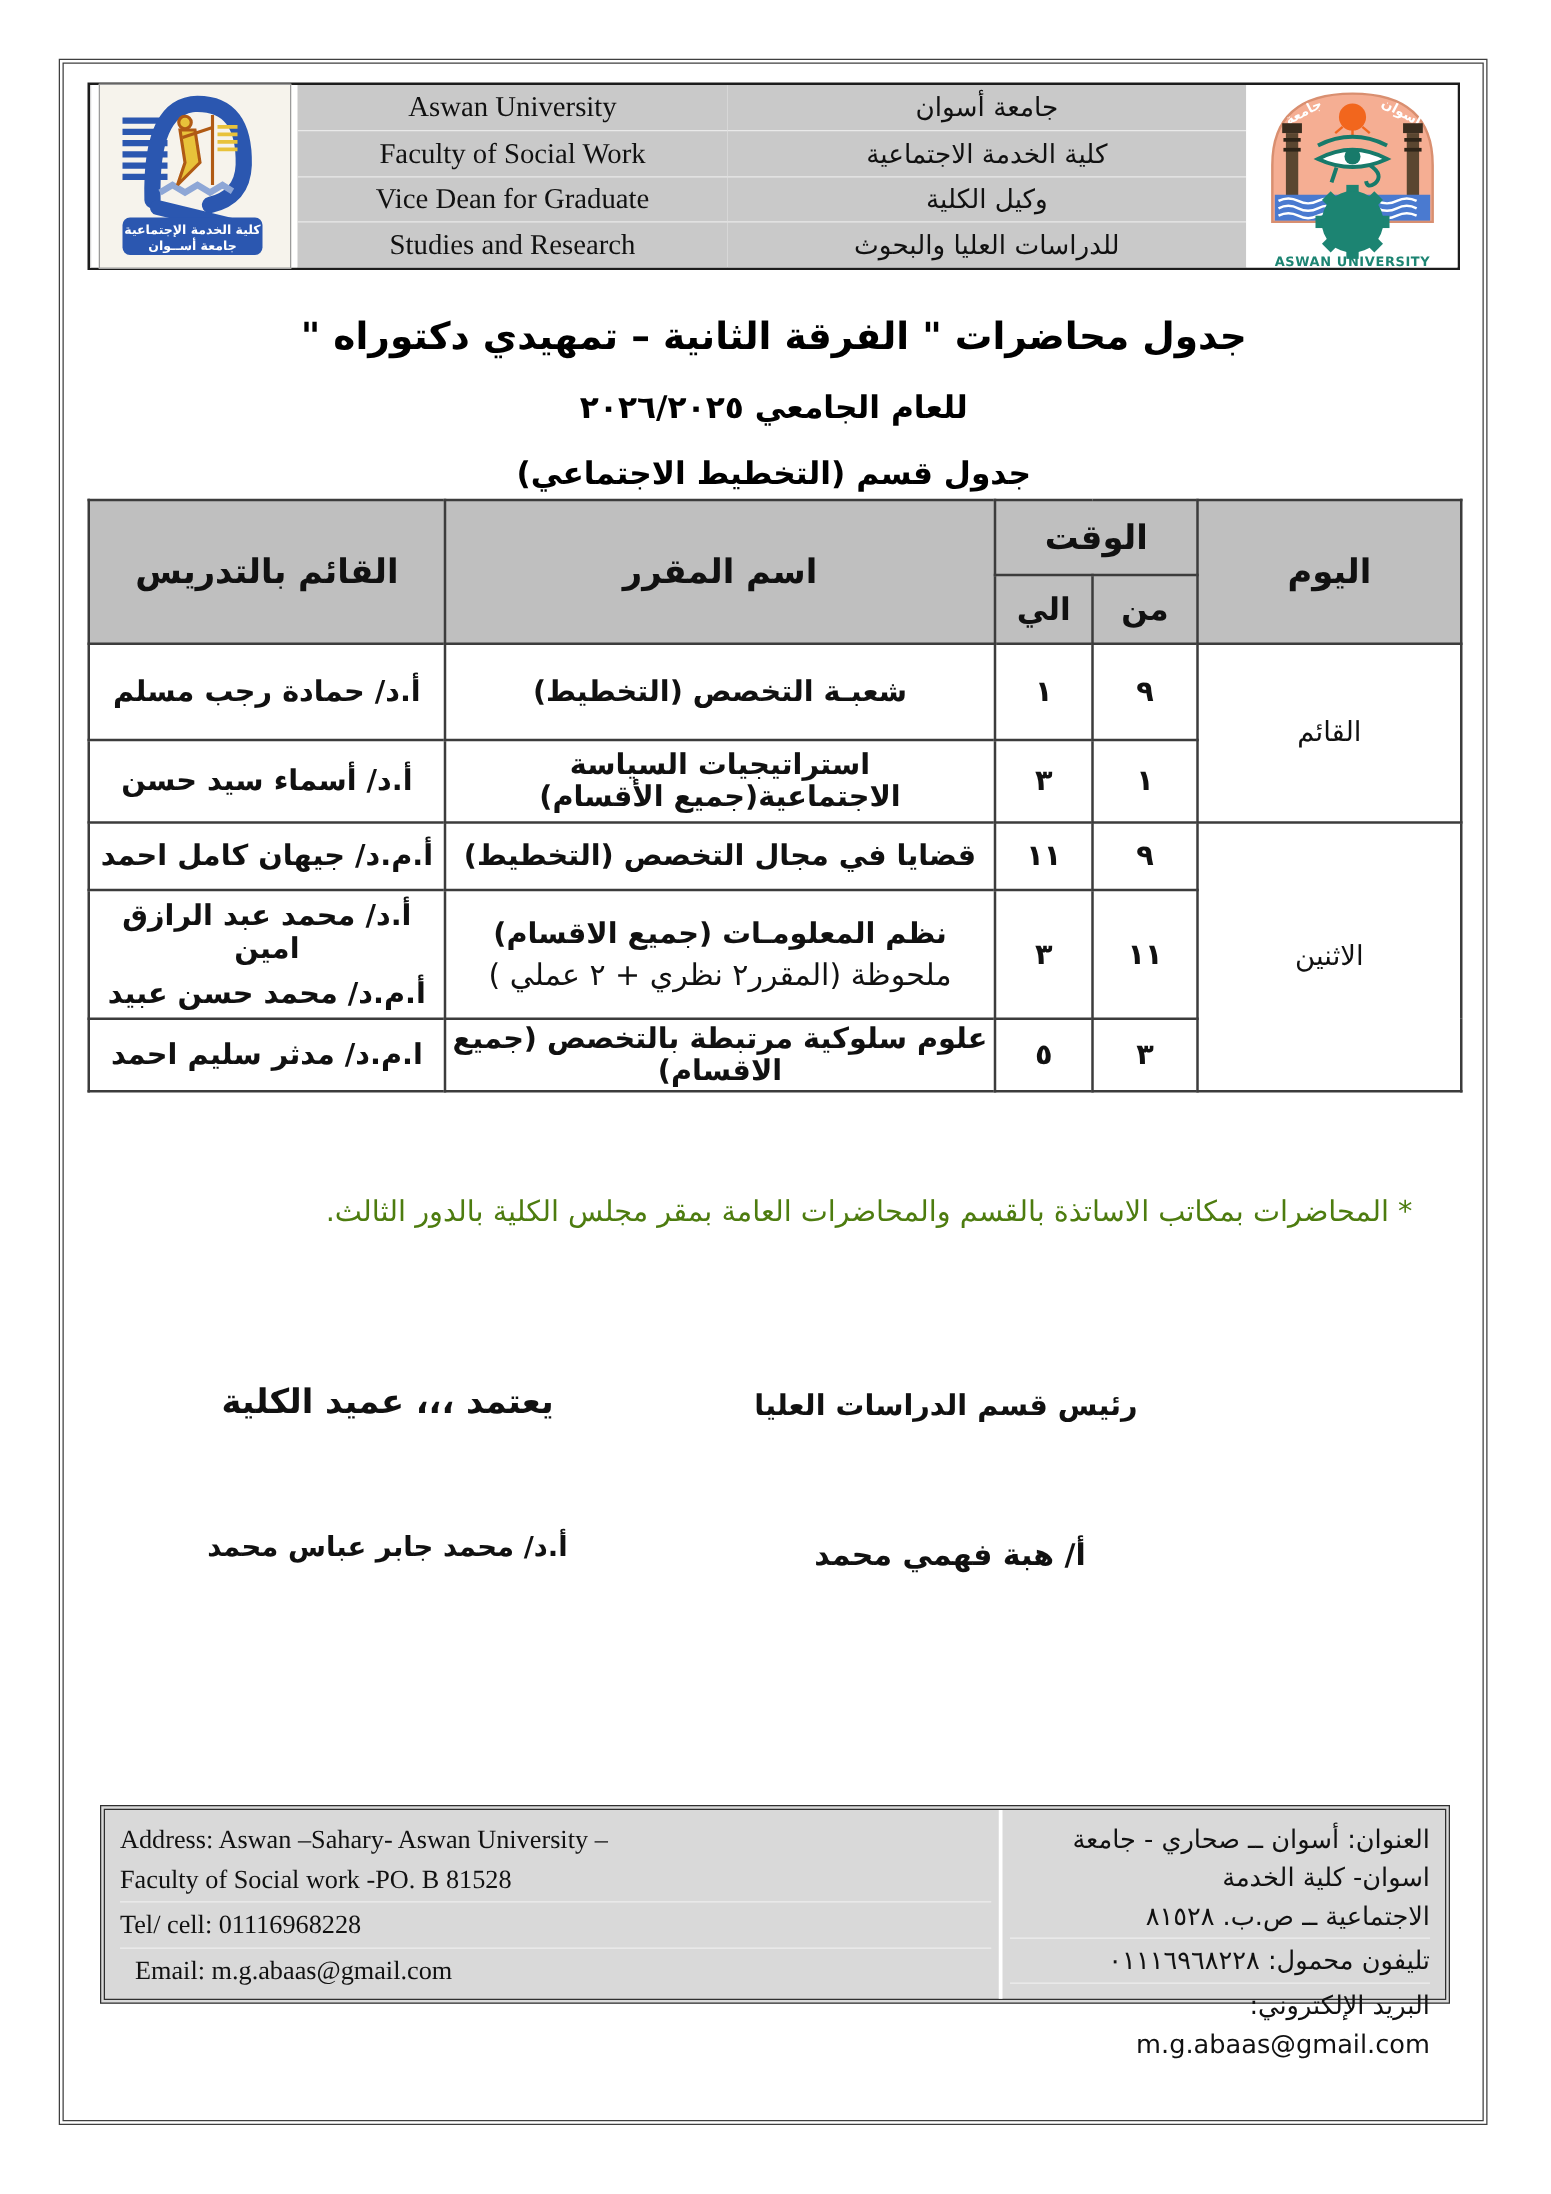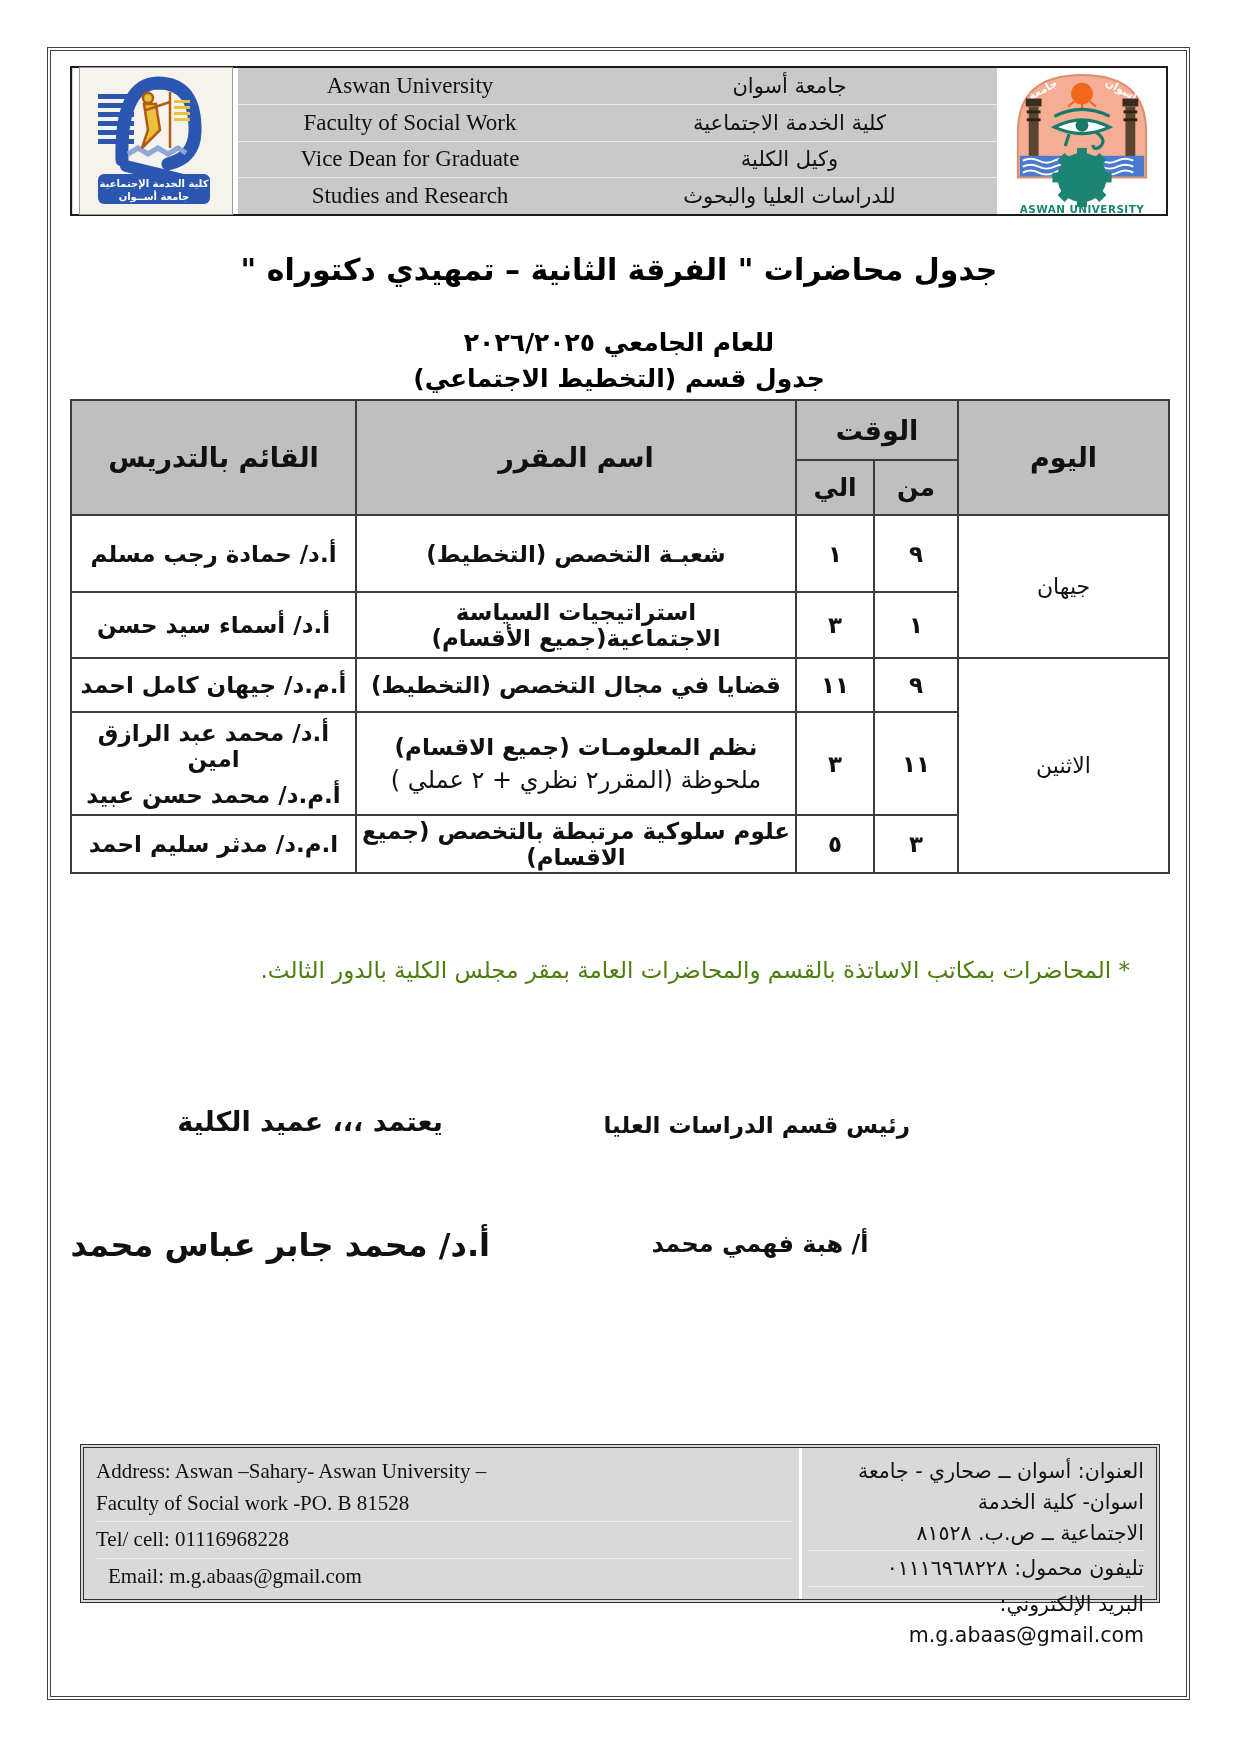--- a/index.html
+++ b/index.html
@@ -20,21 +20,21 @@
   .hdr-text.en { width:344px; font-family:"Liberation Serif","DejaVu Serif",serif; font-size:23px; }
   .hdr-text.ar { width:415px; direction:rtl; font-size:21px; }
   .hdr-row { flex:1; display:flex; align-items:center; justify-content:center;
              border-bottom:1px solid #e9e9e9; white-space:nowrap; }
   .hdr-row:last-child { border-bottom:none; }
 
   
   .title-line { position:absolute; left:70px; width:1098px; text-align:center;
                 direction:rtl; font-weight:bold; color:#000; }
   .title-1 { top:252px; font-size:30px; }
-  .title-2 { top:311px; font-size:25px;margin-top:17px; }
+  .title-2 { top:311px; font-size:25px; }
   .title-3 { top:364px; font-size:25px; }
 
   
   table.sched { position:absolute; left:70px; top:399px; width:1098px;
                 border-collapse:collapse; direction:rtl; table-layout:fixed; }
   table.sched th, table.sched td { border:2px solid #3c3c3c; text-align:center;
                 vertical-align:middle; padding:2px 4px; }
   table.sched th { background:#bfbfbf; font-size:27px; font-weight:bold; }
   table.sched th.sub { font-size:25px; }
   tr.hr1 { height:60px; } tr.hr2 { height:55px; }
@@ -51,21 +51,21 @@
   .notes { position:absolute; left:74px; top:953px; width:1056px; direction:rtl;
            font-size:23px; color:#4d7c0f; }
   .note-1 { text-align:right; margin-bottom:16px; line-height:1.5; }
   .note-2 { text-align:justify; text-align-last:left; line-height:1.85; }
 
   
   .sig { position:absolute; text-align:center; font-weight:bold; direction:rtl; white-space:nowrap; }
   .sig-right-title { left:610px; top:1112px; width:300px; font-size:23px; }
   .sig-left-title  { left:150px; top:1106px; width:320px; font-size:27px; }
   .sig-right-name  { left:610px; top:1230px; width:300px; font-size:24px; }
-  .sig-left-name   { left:130px; top:1226px; width:360px; font-size:32px; }
+  .sig-left-name   { left:130px; top:1226px; width:360px; font-size:22px; }
 
   
   .footer-box { position:absolute; left:80px; top:1444px; width:1080px; height:159px;
                 background:#d9d9d9; border:4px double #2f2f2f; display:flex; }
   .foot-en { width:718px; border-right:3px solid #ffffff; padding:8px 6px 6px 12px;
              font-family:"Liberation Serif","DejaVu Serif",serif; font-size:21px; line-height:1.5; }
   .foot-ar { flex:1; direction:rtl; padding:8px 12px 6px 6px; font-size:20.5px;
              text-align:right; line-height:1.5; }
   .foot-group { border-bottom:1px solid #eeeeee; padding-bottom:2px; margin-bottom:2px; }
   .foot-group:last-child { border-bottom:none;margin-left:12px; }
@@ -207,21 +207,21 @@
     <th rowspan="2">اليوم</th>
     <th colspan="2">الوقت</th>
     <th rowspan="2">اسم المقرر</th>
     <th rowspan="2">القائم بالتدريس</th>
   </tr>
   <tr class="hr2">
     <th class="sub">من</th>
     <th class="sub">الي</th>
   </tr>
   <tr class="r1">
-    <td class="day" rowspan="2">جيهان</td>
+    <td class="day" rowspan="2">القائم</td>
     <td class="num">٩</td>
     <td class="num">١</td>
     <td class="course">شعبـة التخصص (التخطيط)</td>
     <td class="instr">أ.د/ حمادة رجب مسلم</td>
   </tr>
   <tr class="r2">
     <td class="num">١</td>
     <td class="num">٣</td>
     <td class="course">استراتيجيات السياسة الاجتماعية(جميع الأقسام)</td>
     <td class="instr">أ.د/ أسماء سيد حسن</td>

